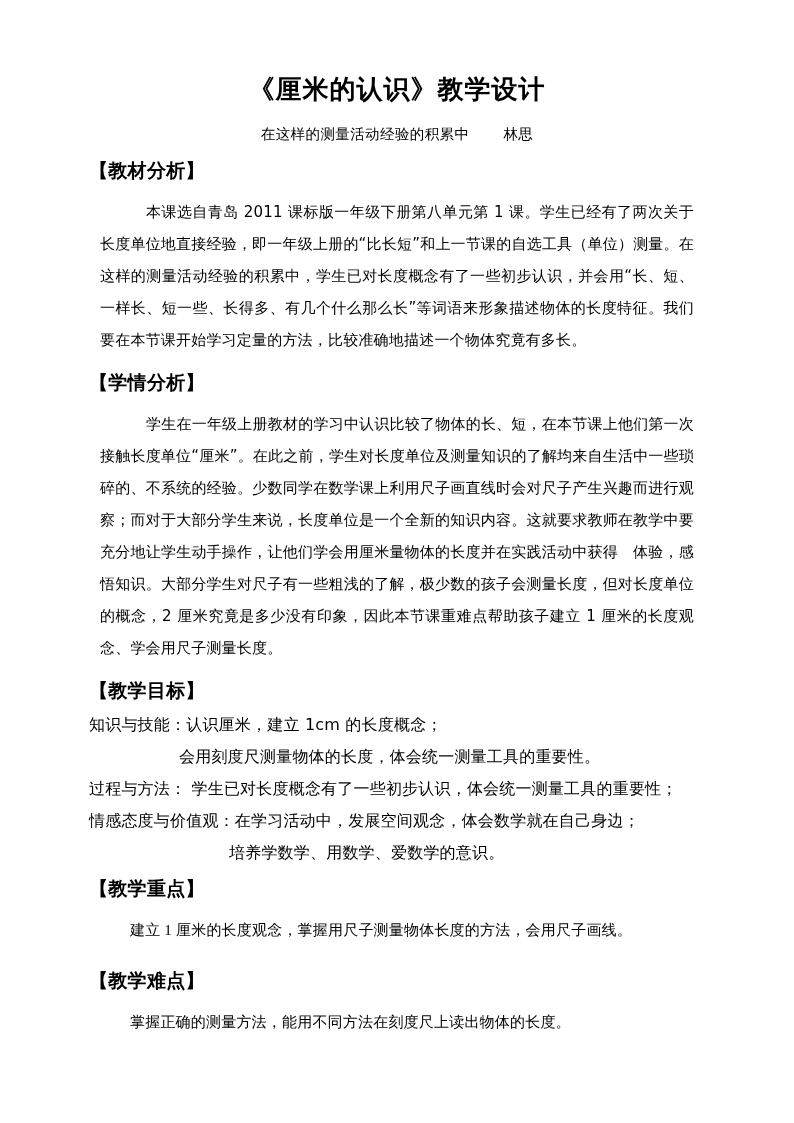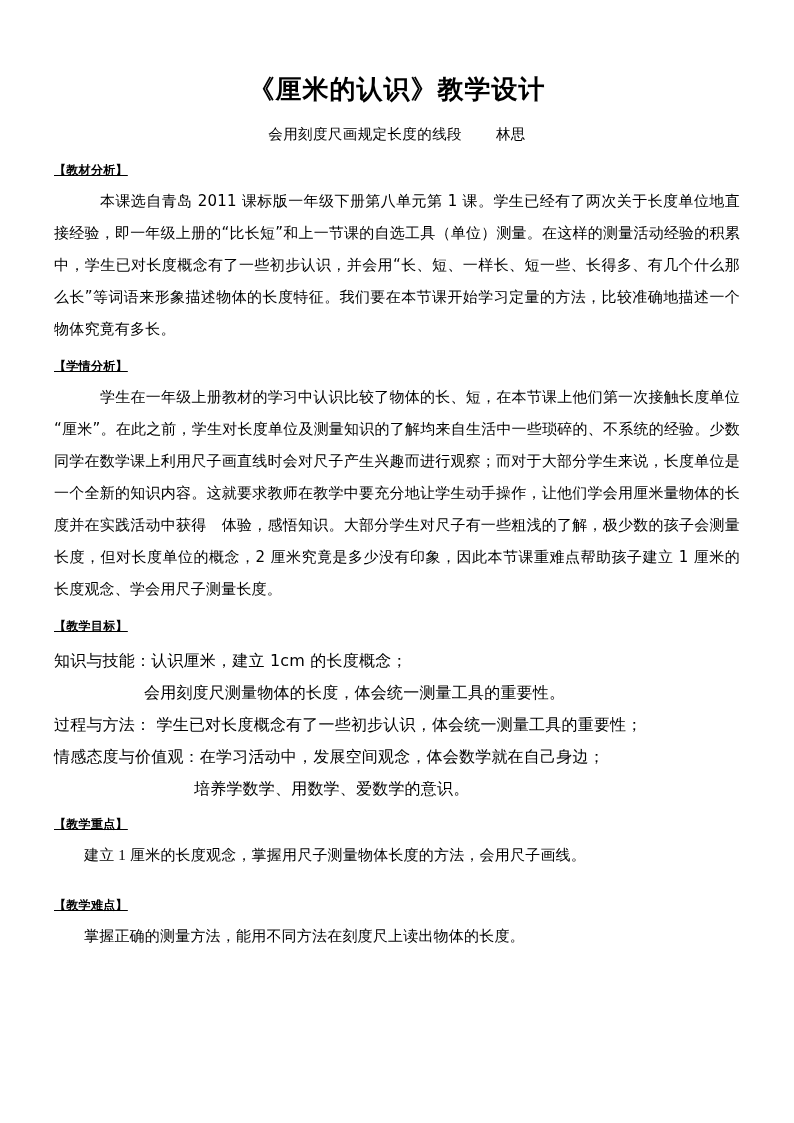--- a/index.html
+++ b/index.html
@@ -13,21 +13,21 @@
     font-family: "DejaVu Sans", "Liberation Sans", sans-serif;
     color: #000000;
     overflow: hidden;
   }
 
   .page {
     position: relative;
     width: 794px;
     height: 902px;
     box-sizing: border-box;
-    padding: 0 54px;
+    padding: 0 89px;
   }
 
   
   .doc-title {
     margin: 0;
     padding-top: 72px;
     text-align: center;
     font-family: "DejaVu Serif", "Liberation Serif", serif;
     font-size: 26px;
     font-weight: 700;
@@ -45,30 +45,29 @@
   }
   .subtitle-gap {
     display: inline-block;
     width: 34px;
   }
 
   
   .section-heading {
     margin: 0;
     font-family: "DejaVu Serif", "Liberation Serif", serif;
-    font-size: 12px;
+    font-size: 19px;
     font-weight: 700;
     line-height: 30px;
     letter-spacing: 0.3px;
-    text-decoration: underline;
   }
 
   
   .body-para {
-    margin: 0;
+    margin: 11px;
     font-size: 15px;
     line-height: 32px;
     text-align: justify;
     text-justify: inter-ideograph;
     letter-spacing: 0.2px;
   }
   .indent-2 { text-indent: 46px; }
   .indent-1 { text-indent: 30px; font-family: Liberation Serif, serif; }
 
   
@@ -88,21 +87,21 @@
   .sp-before-2  { margin-top: 19px; }
 </style>
 </head>
 <body>
 
 <div class="page">
 
   <h1 class="doc-title">《厘米的认识》教学设计</h1>
 
   <p class="doc-subtitle">
-    <span>会用刻度尺画规定长度的线段</span><span class="subtitle-gap"></span><span>林思</span>
+    <span>在这样的测量活动经验的积累中</span><span class="subtitle-gap"></span><span>林思</span>
   </p>
 
   <h2 class="section-heading sp-before-10">【教材分析】</h2>
   <p class="body-para indent-2">本课选自青岛 2011 课标版一年级下册第八单元第 1 课。学生已经有了两次关于长度单位地直接经验，即一年级上册的“比长短”和上一节课的自选工具（单位）测量。在这样的测量活动经验的积累中，学生已对长度概念有了一些初步认识，并会用“长、短、一样长、短一些、长得多、有几个什么那么长”等词语来形象描述物体的长度特征。我们要在本节课开始学习定量的方法，比较准确地描述一个物体究竟有多长。</p>
 
   <h2 class="section-heading sp-before-6">【学情分析】</h2>
   <p class="body-para indent-2">学生在一年级上册教材的学习中认识比较了物体的长、短，在本节课上他们第一次接触长度单位“厘米”。在此之前，学生对长度单位及测量知识的了解均来自生活中一些琐碎的、不系统的经验。少数同学在数学课上利用尺子画直线时会对尺子产生兴趣而进行观察；而对于大部分学生来说，长度单位是一个全新的知识内容。这就要求教师在教学中要充分地让学生动手操作，让他们学会用厘米量物体的长度并在实践活动中获得　体验，感悟知识。大部分学生对尺子有一些粗浅的了解，极少数的孩子会测量长度，但对长度单位的概念，2 厘米究竟是多少没有印象，因此本节课重难点帮助孩子建立 1 厘米的长度观念、学会用尺子测量长度。</p>
 
   <h2 class="section-heading sp-before-6">【教学目标】</h2>
 

